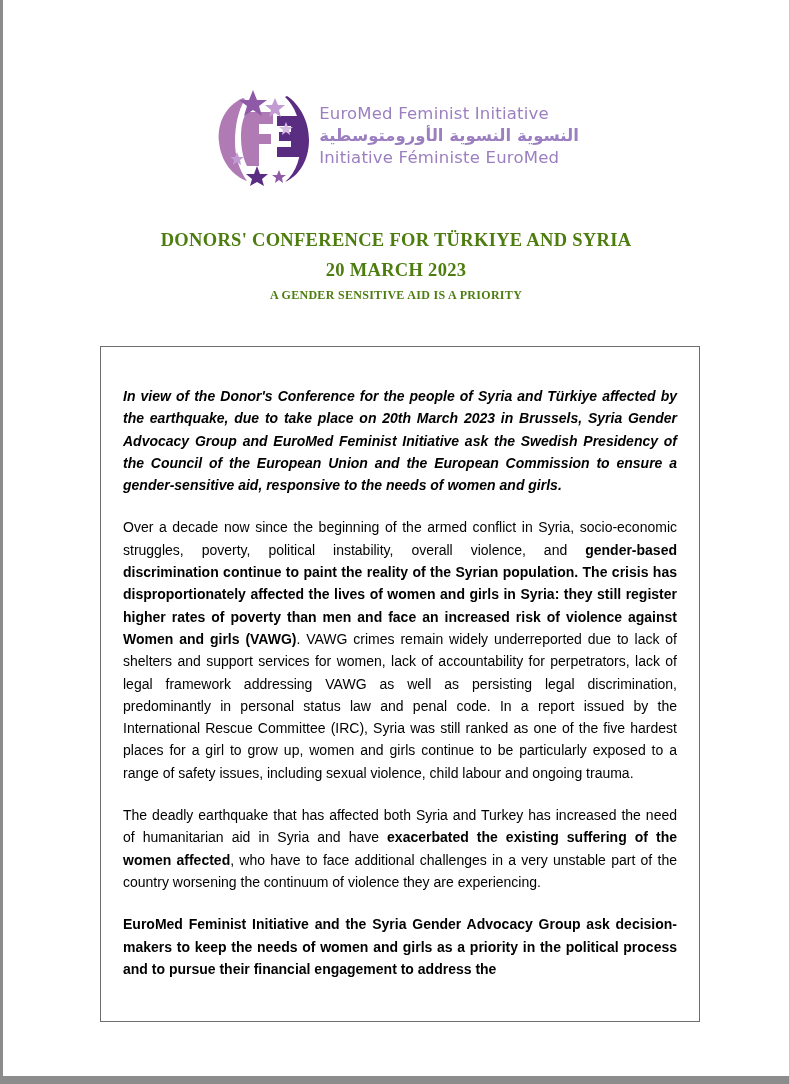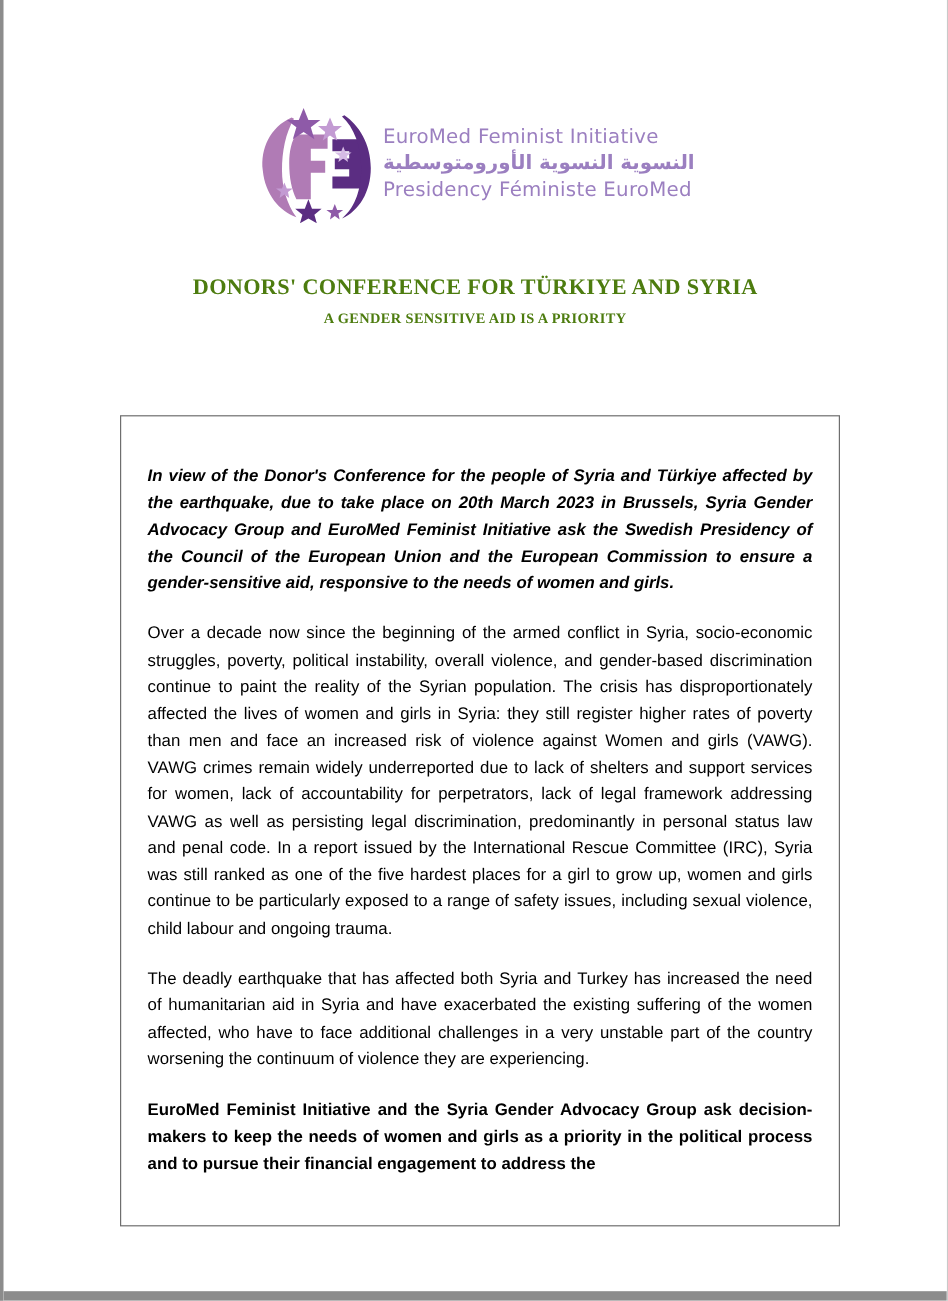--- a/index.html
+++ b/index.html
@@ -111,21 +111,21 @@
     color: #000000;
     text-align: justify;
     margin: 12px 0 20px 0;
     hyphens: none;
   }
   .para.intro {
     font-weight: bold;
     font-style: italic;
   }
   .para b {
-    font-weight: normal;
+    font-weight: bold;
   }
   .para.all-bold {
     font-weight: bold;
   }
 </style>
 </head>
 <body>
 
 <div id="page">
   <div id="sheet">
@@ -144,26 +144,27 @@
         <polygon points="40,4 44,14 54,14 46,20 49,30 40,24 31,30 34,20 26,14 36,14" fill="#8e5aa8"></polygon>
         <polygon points="62,12 65,19 72,19 66,24 68,31 62,27 56,31 58,24 52,19 59,19" fill="#c39bd3"></polygon>
         <polygon points="73,36 75,41 80,41 76,44 77,49 73,46 69,49 70,44 66,41 71,41" fill="#d6bbe5"></polygon>
         <polygon points="24,66 26,71 31,71 27,74 28,79 24,76 20,79 21,74 17,71 22,71" fill="#c39bd3"></polygon>
         <polygon points="44,80 47,88 55,88 49,93 51,100 44,96 37,100 39,93 33,88 41,88" fill="#5b2d82"></polygon>
         <polygon points="66,84 68,89 73,89 69,92 70,97 66,94 62,97 63,92 59,89 64,89" fill="#8e5aa8"></polygon>
       </svg>
       <div class="logo-text">
         <div class="logo-line">EuroMed Feminist Initiative</div>
         <div class="logo-line arabic">النسوية النسوية الأورومتوسطية</div>
-        <div class="logo-line">Presidency Féministe EuroMed</div>
+        <div class="logo-line">Initiative Féministe EuroMed</div>
       </div>
     </div>
 
     <div class="title-block">
       <div class="title-line">DONORS' CONFERENCE FOR TÜRKIYE AND SYRIA</div>
+      <div class="title-line">20 MARCH 2023</div>
       <div class="title-line small">A GENDER SENSITIVE AID IS A PRIORITY</div>
     </div>
 
     <div class="content-box">
       <div class="content-inner">
 
         <p class="para intro">In view of the Donor's Conference for the people of Syria and Türkiye affected by the earthquake, due to take place on 20th March 2023 in Brussels, Syria Gender Advocacy Group and EuroMed Feminist Initiative ask the Swedish Presidency of the Council of the European Union and the European Commission to ensure a gender-sensitive aid, responsive to the needs of women and girls.</p>
 
         <p class="para"><span>Over a decade now since the beginning of the armed conflict in Syria, socio-economic struggles, poverty, political instability, overall violence, and </span><b>gender-based discrimination continue to paint the reality of the Syrian population. The crisis has disproportionately affected the lives of women and girls in Syria: they still register higher rates of poverty than men and face an increased risk of violence against Women and girls (VAWG)</b><span>. VAWG crimes remain widely underreported due to lack of shelters and support services for women, lack of accountability for perpetrators, lack of legal framework addressing VAWG as well as persisting legal discrimination, predominantly in personal status law and penal code. In a report issued by the International Rescue Committee (IRC), Syria was still ranked as one of the five hardest places for a girl to grow up, women and girls continue to be particularly exposed to a range of safety issues, including sexual violence, child labour and ongoing trauma.</span></p>
 

